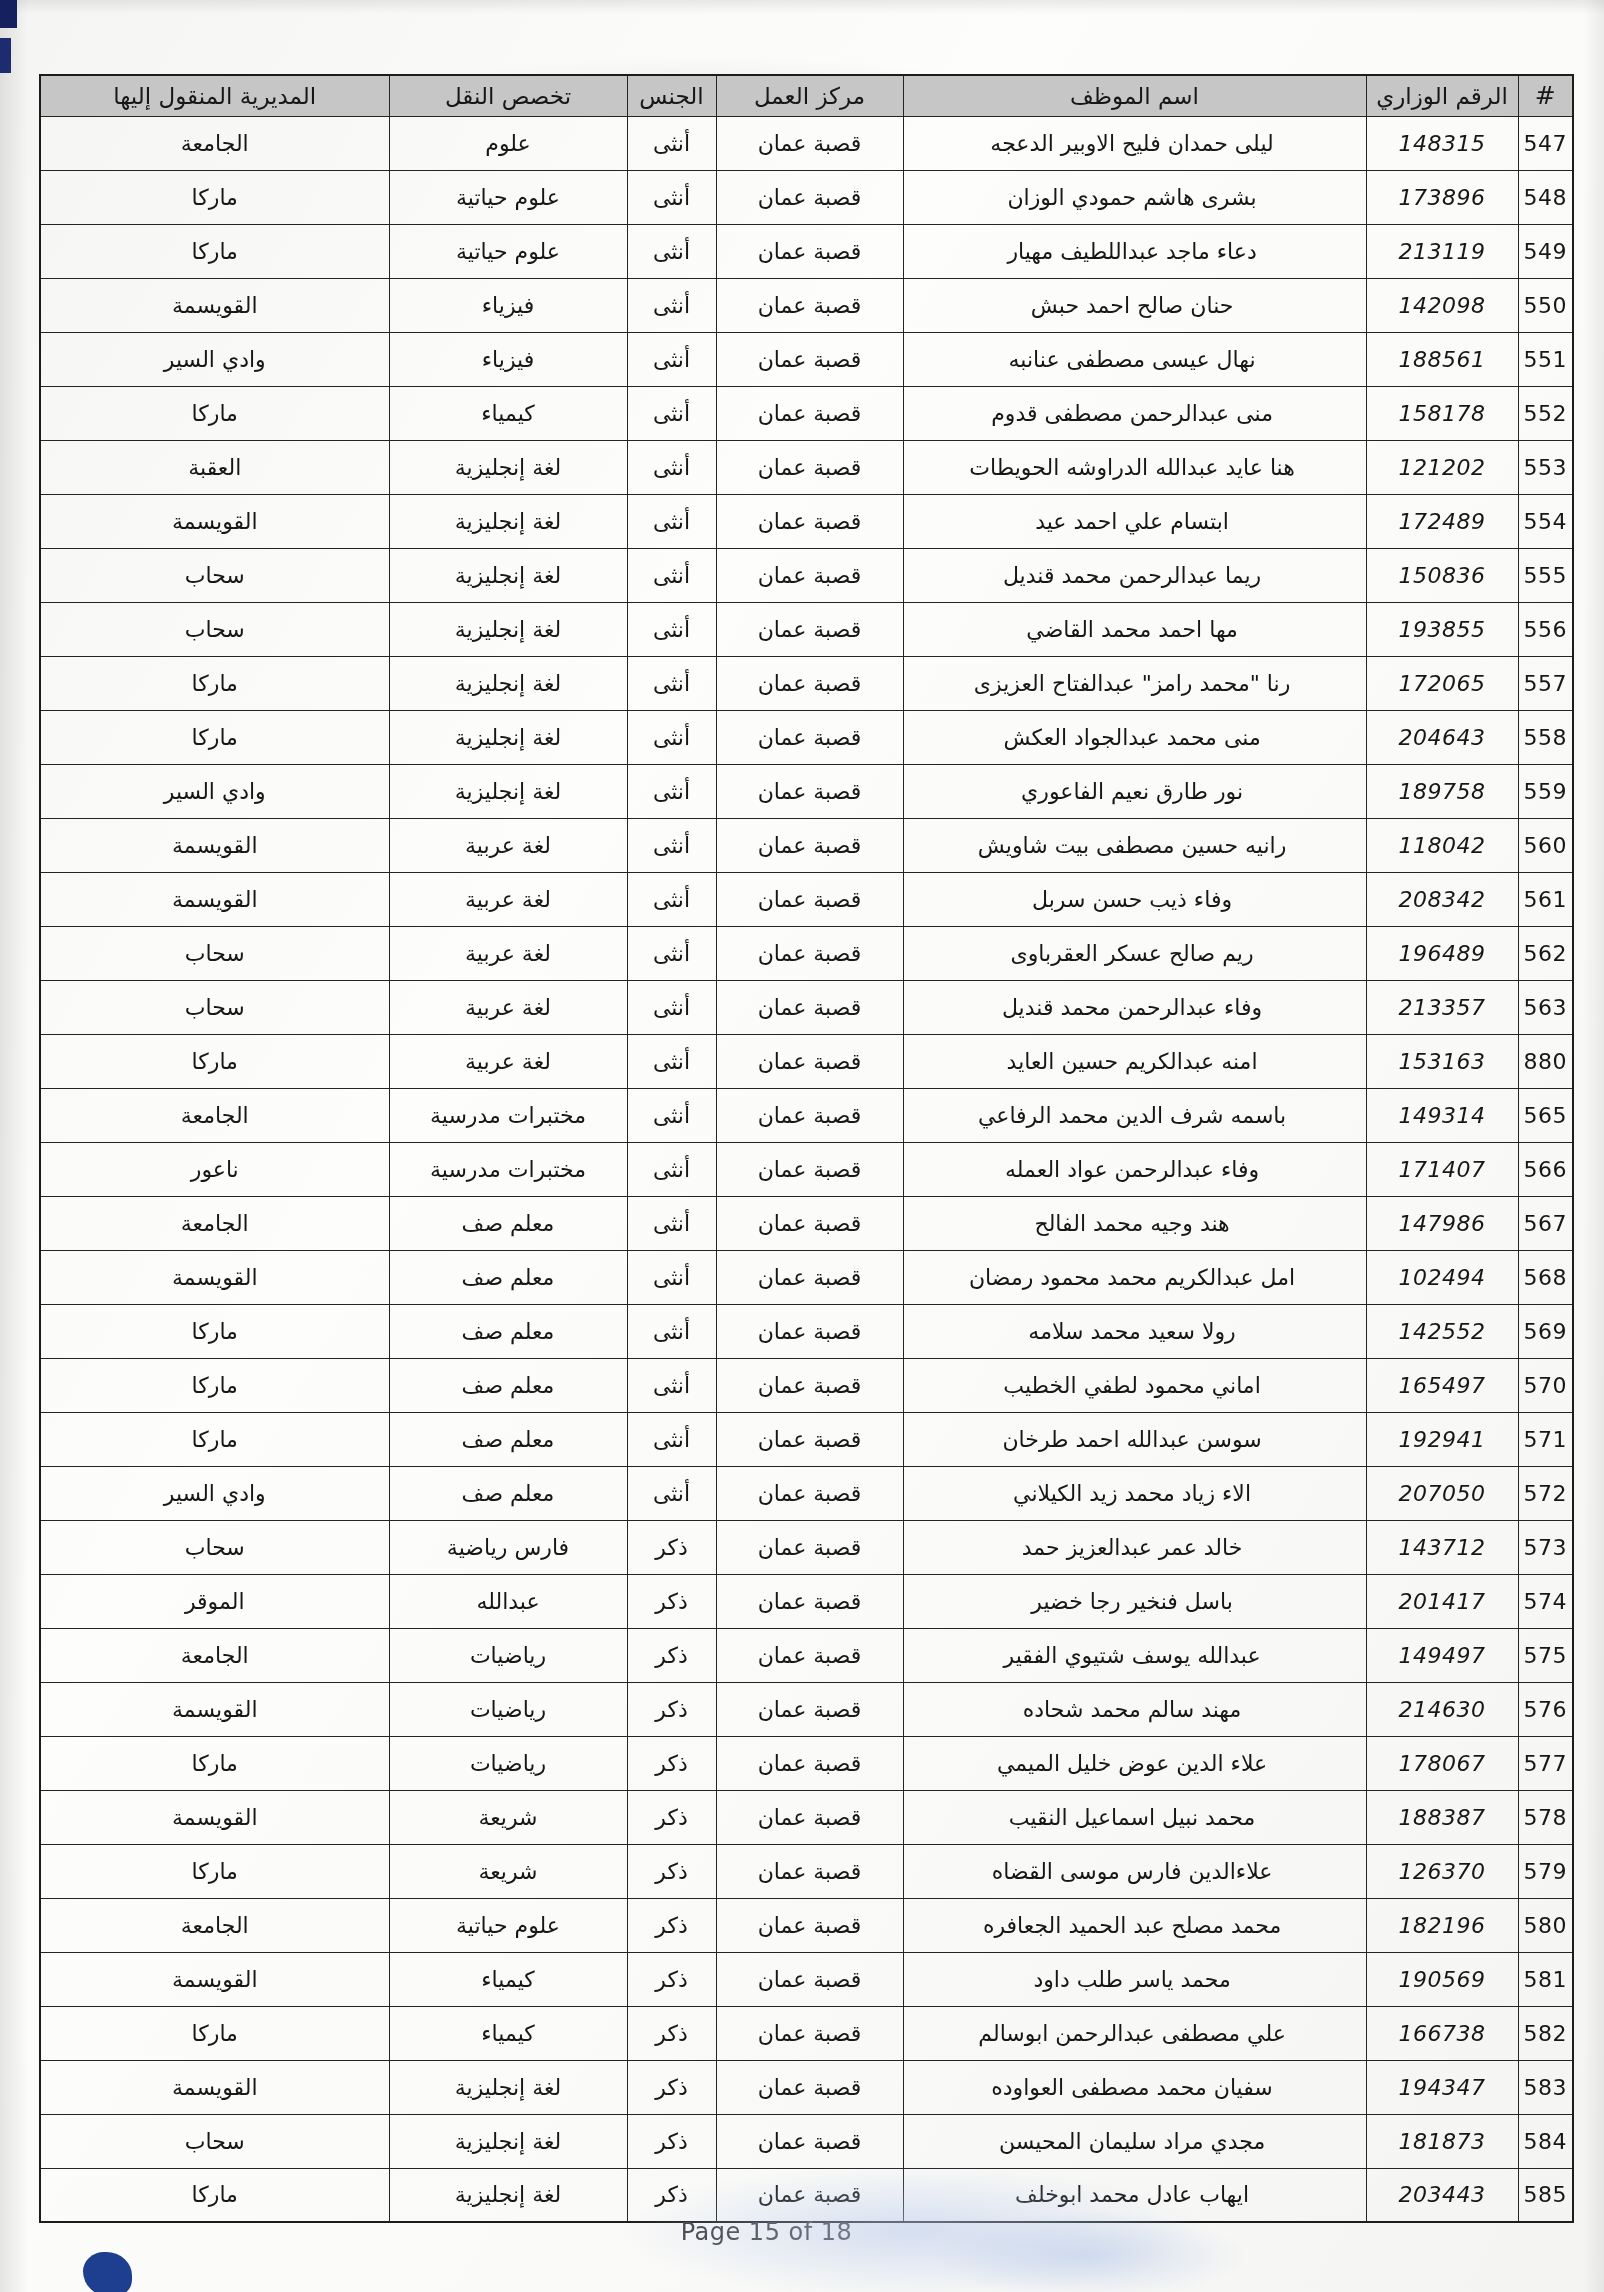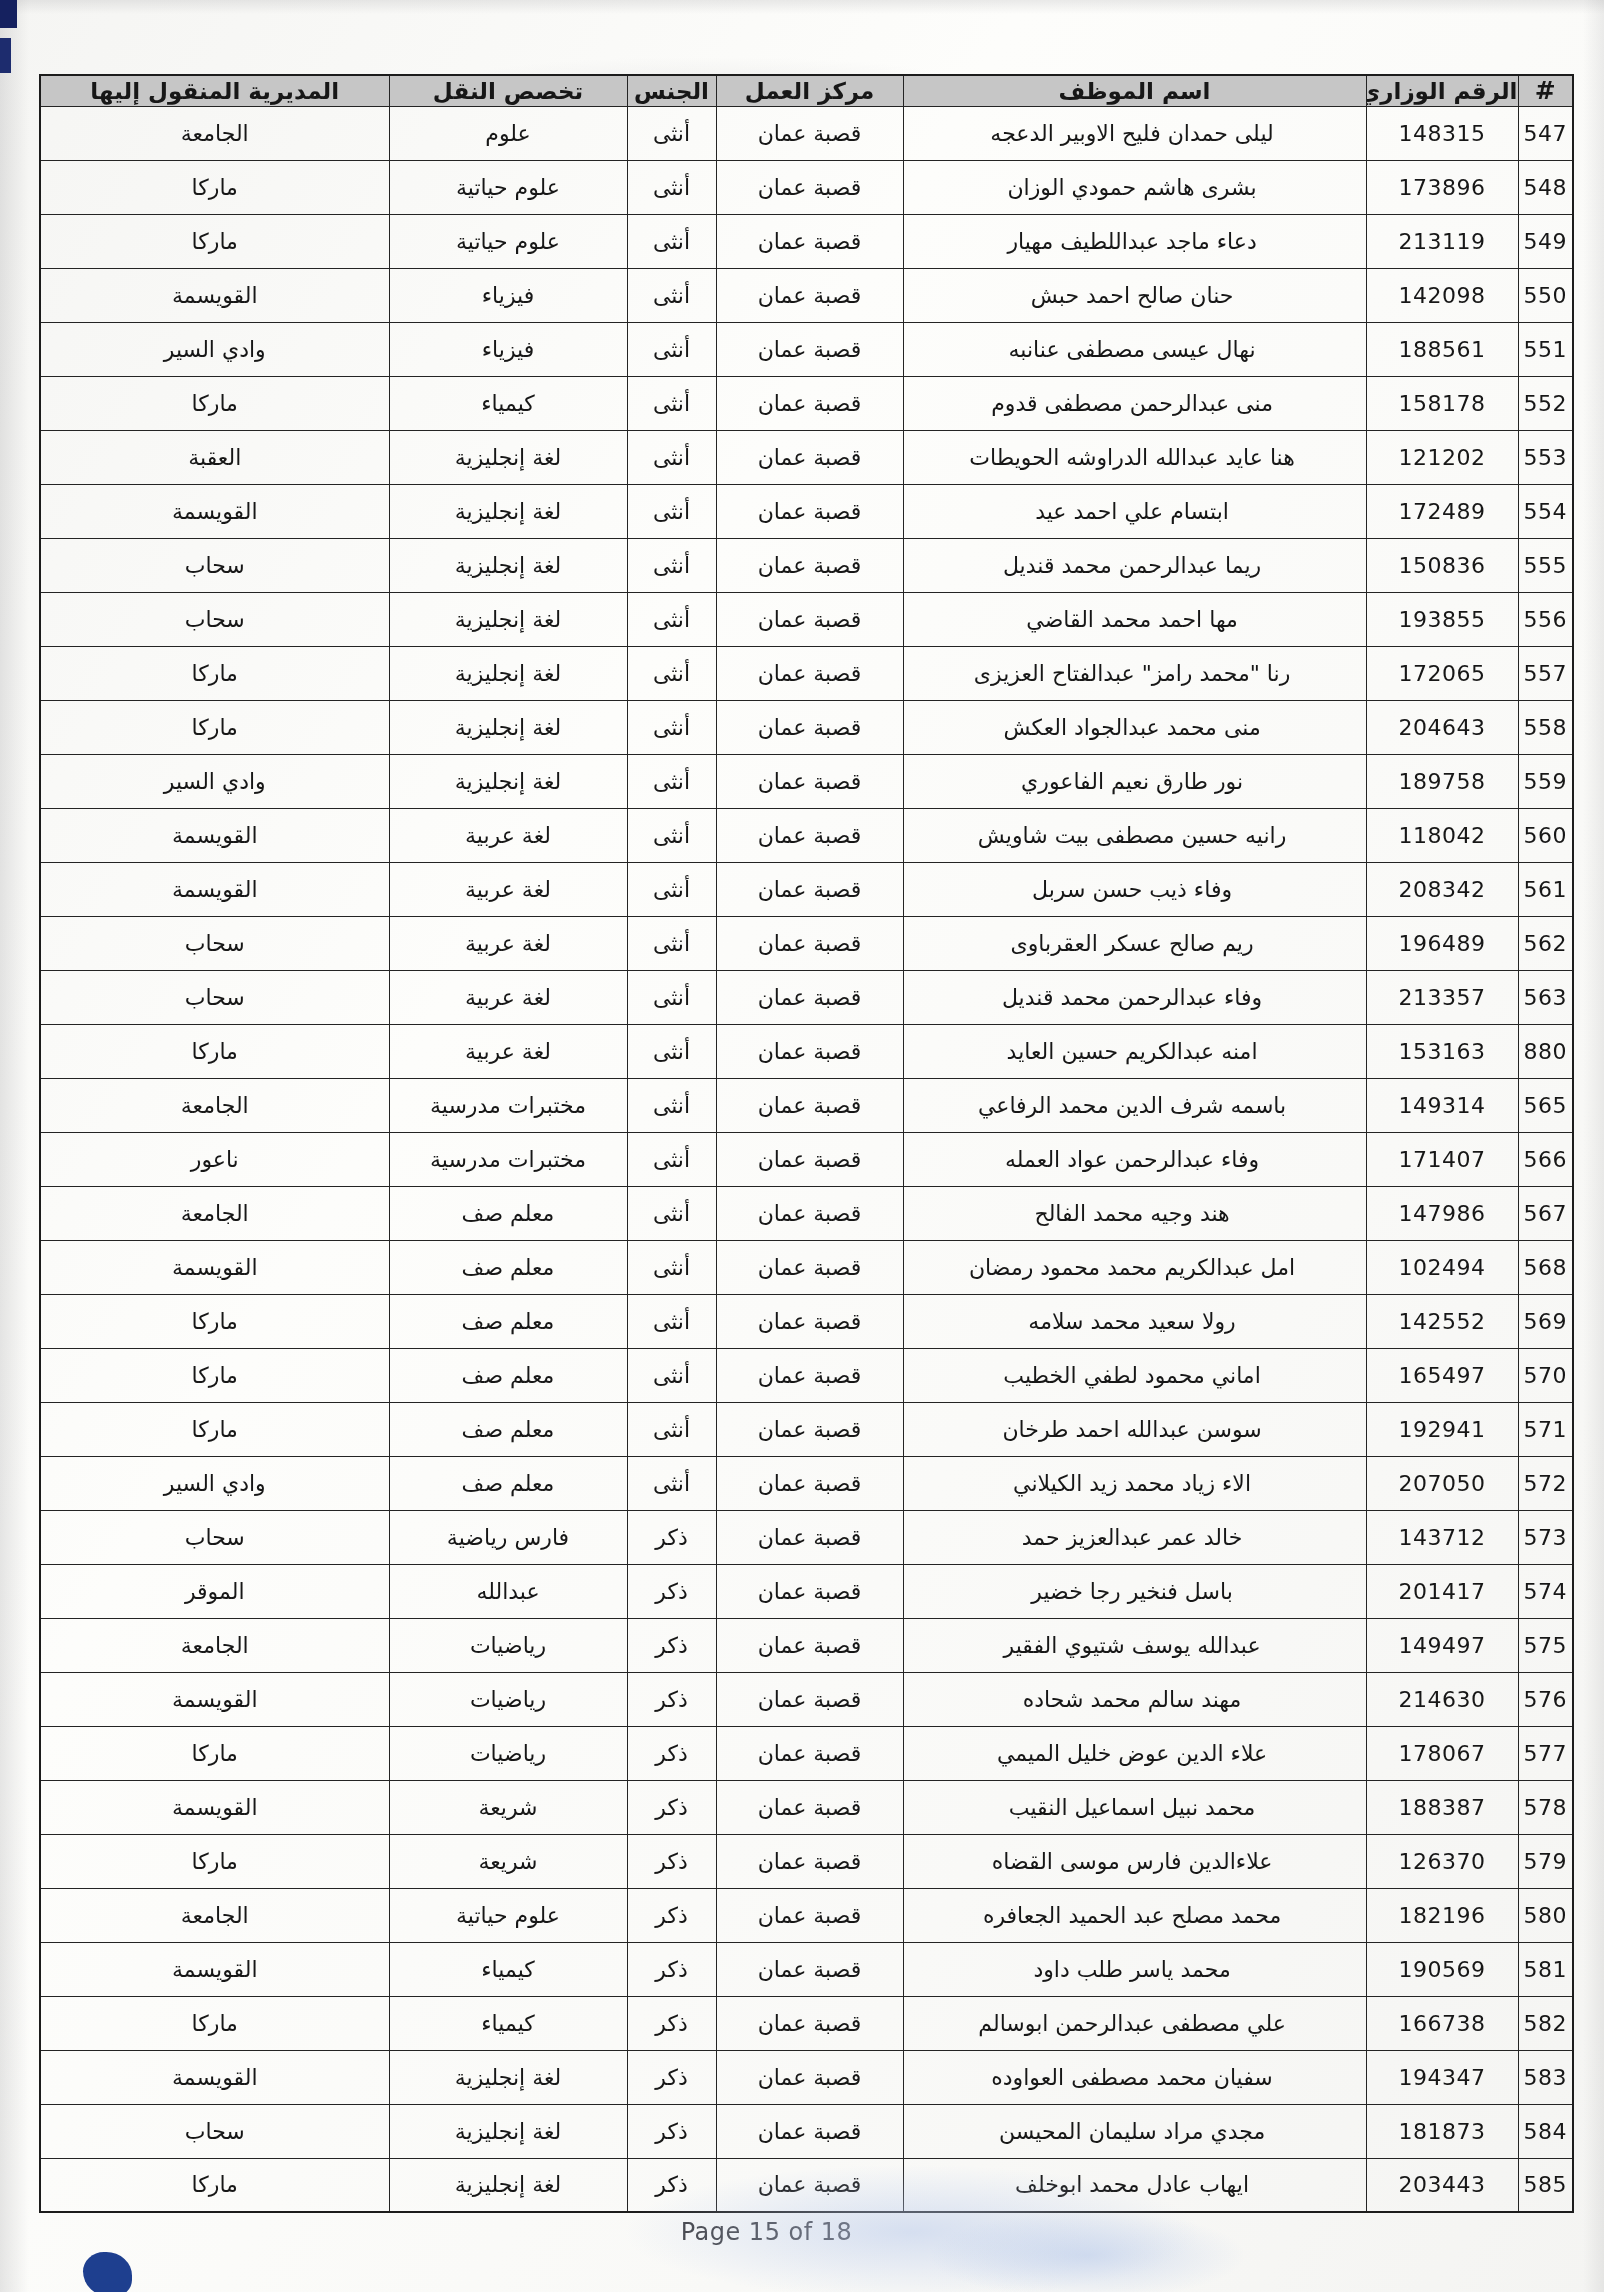--- a/index.html
+++ b/index.html
@@ -33,34 +33,34 @@
     border:2.9px solid #1c1c1c;
   }
   .transfer th, .transfer td {
     border:1.9px solid #242424;
     color:#171717;
     overflow:hidden;
     white-space:nowrap;
   }
   .transfer thead th {
     background:#c6c6c6;
-    height:31px;
+    height:41px;
     font-size:23px;
-    font-weight:bold;
+    font-weight:normal;
     text-align:center;
   }
   .transfer thead th.h-num { font-size:25px; }
   .transfer tbody td {
     height:54px;
     font-size:22px;
     text-align:center;
     background:transparent;
   }
   td.c-num      { font-size:29px; letter-spacing:0.5px; }
-  td.c-ministry { font-size:26px; letter-spacing:0.5px; }
+  td.c-ministry { font-size:26px; letter-spacing:0.5px;font-style:italic; }
   td.c-name     { text-align:right; padding-right:4.9px; }
 
   .footer {
     position:absolute; left:456px; top:2218px; width:621px;
     text-align:center;
     font-size:24px; color:#3c3c40;
     letter-spacing:0.5px;
     direction:ltr;
   }
 

